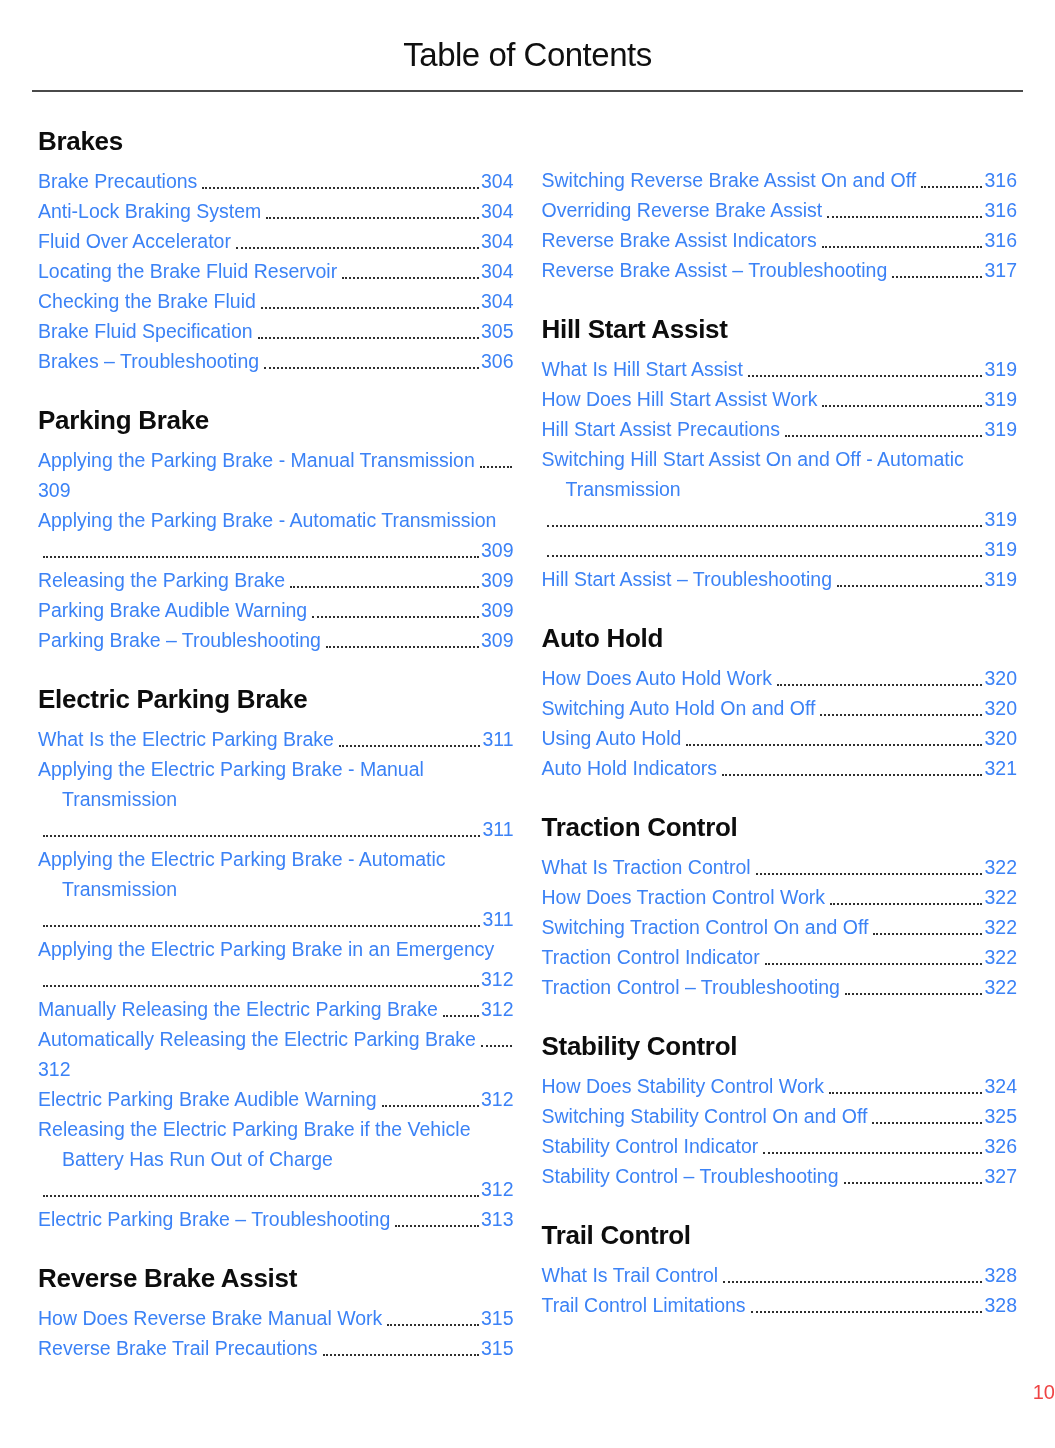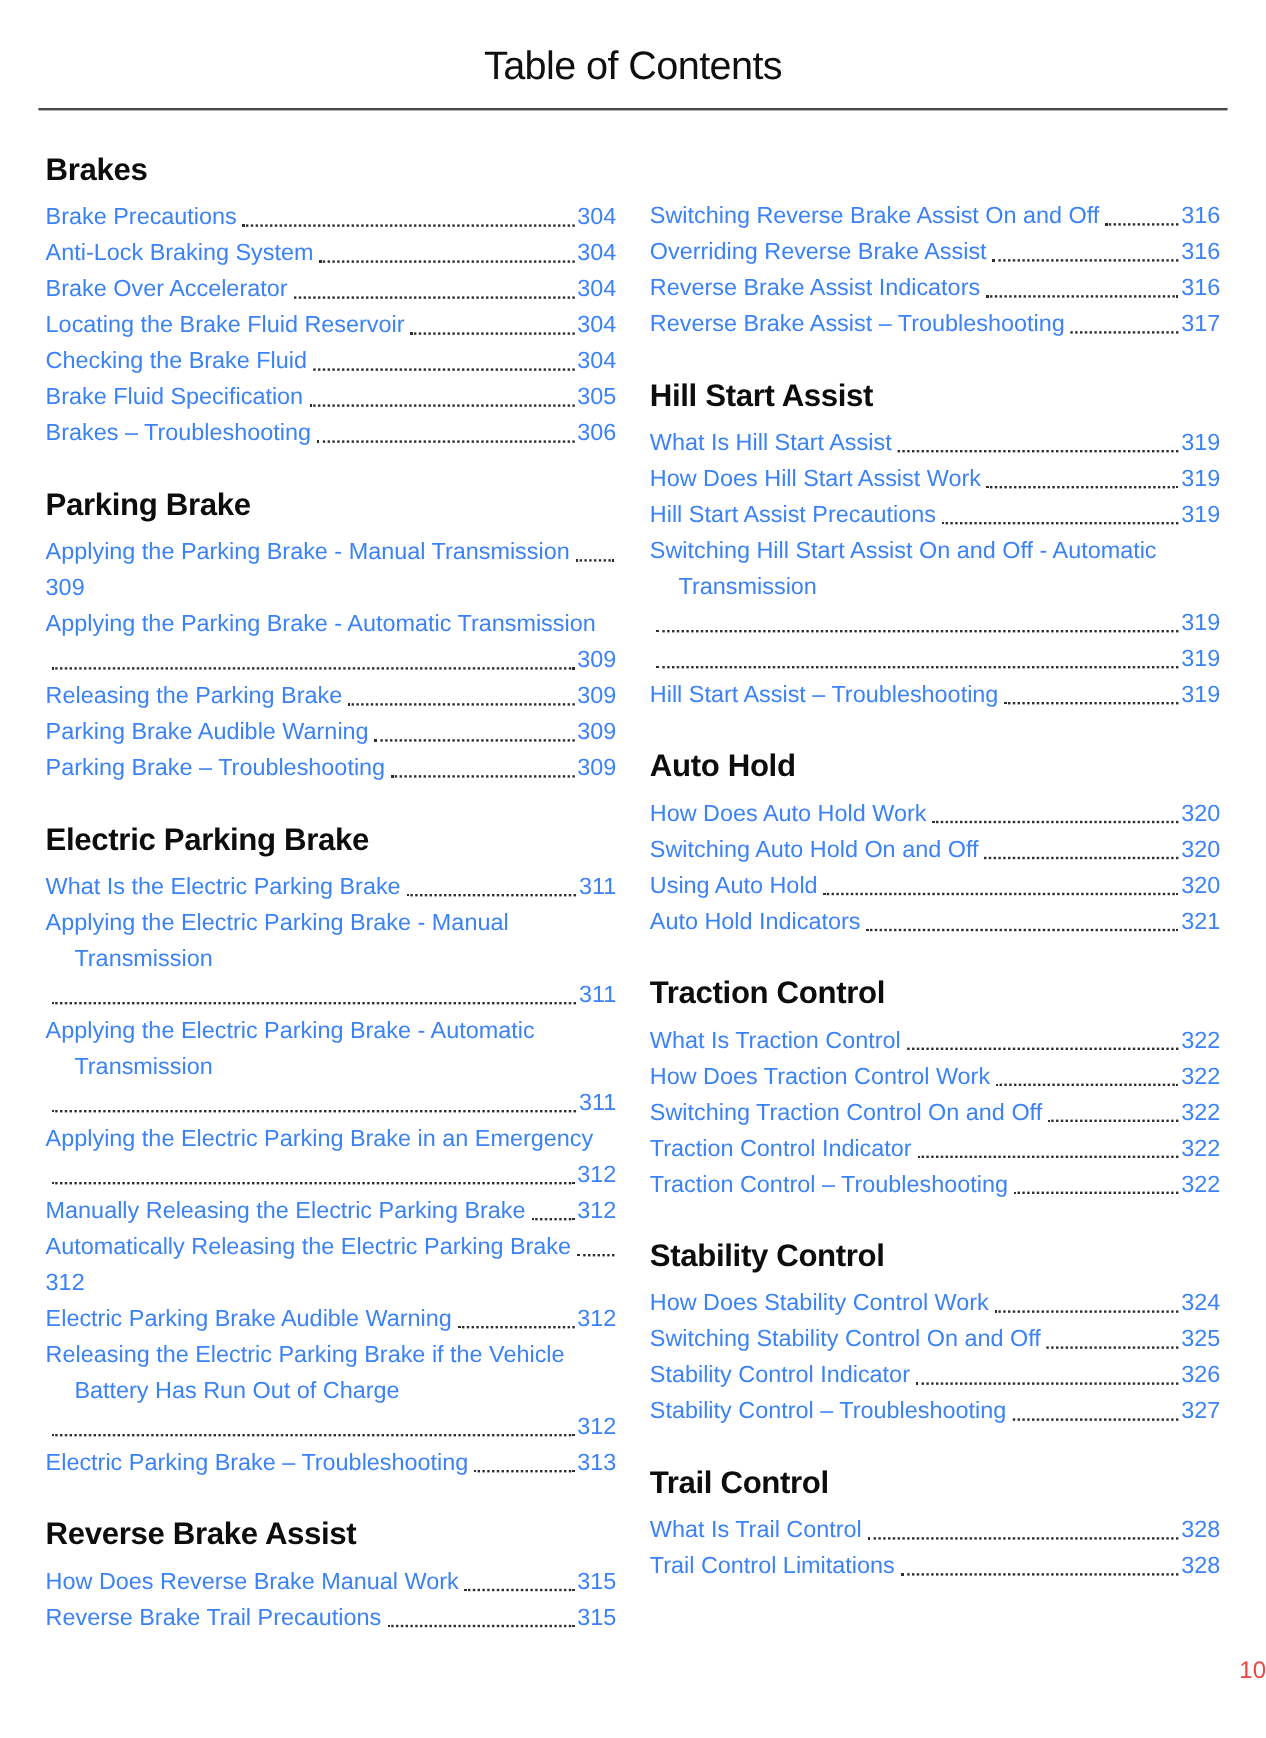--- a/index.html
+++ b/index.html
@@ -91,21 +91,21 @@
     <span class="entry-page">304</span>
   </div>
 
   <div class="toc-entry">
     <span class="entry-label">Anti-Lock Braking System</span>
     <span class="toc-leader"></span>
     <span class="entry-page">304</span>
   </div>
 
   <div class="toc-entry">
-    <span class="entry-label">Brake Over Accelerator</span>
+    <span class="entry-label">Fluid Over Accelerator</span>
     <span class="toc-leader"></span>
     <span class="entry-page">304</span>
   </div>
 
   <div class="toc-entry">
     <span class="entry-label">Locating the Brake Fluid Reservoir</span>
     <span class="toc-leader"></span>
     <span class="entry-page">304</span>
   </div>
 

